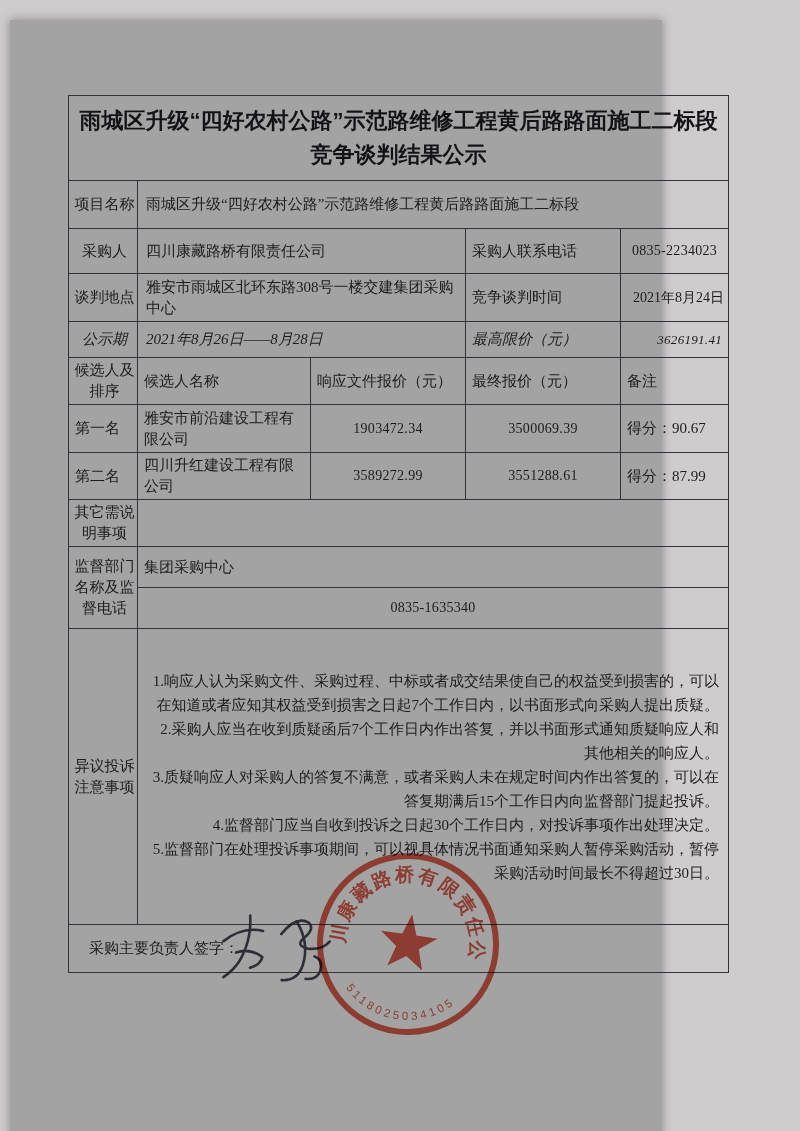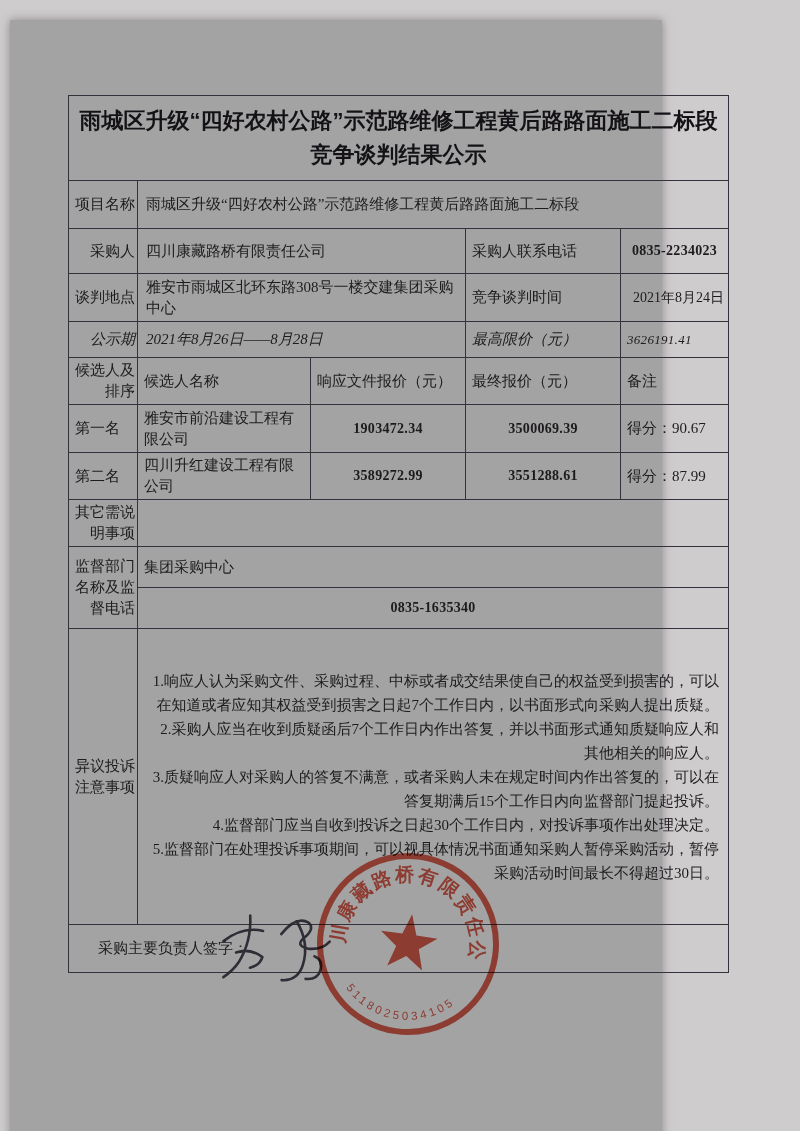--- a/index.html
+++ b/index.html
@@ -24,31 +24,31 @@
     font-size:15px;line-height:1.4;
     padding:2px 6px;
     overflow:hidden;
   }
   td.title-cell{
     text-align:center;
     font-family:"Liberation Sans","DejaVu Sans",sans-serif;
     font-weight:bold;font-size:22px;line-height:1.55;
     padding:8px 10px;color:#141216;
   }
-  td.lbl{padding:2px 2px 2px 5px;text-align:right;}
+  td.lbl{padding:2px 2px 2px 5px;text-align:center;}
   td.ctr{text-align:left;}
   td.val{text-align:left;padding-left:8px;}
-  td.num{font-size:14px;letter-spacing:.3px;text-align:center;white-space:nowrap;font-weight:bold;}
-  td.num-sm{font-size:13px;letter-spacing:.3px;text-align:left;white-space:nowrap;}
+  td.num{font-size:14px;letter-spacing:.3px;text-align:center;white-space:nowrap;}
+  td.num-sm{font-size:13px;letter-spacing:.3px;text-align:right;white-space:nowrap;}
   td.date{font-size:14px;text-align:center;white-space:nowrap;padding:2px 12px;}
   td.objection{
     font-size:15px;line-height:1.6;white-space:pre-line;
     padding:6px 9px;text-align:right;
   }
-  td.sign-cell{padding-left:29px;font-size:15px;}
+  td.sign-cell{padding-left:20px;font-size:15px;}
   tr.r-title{height:78px;}
   tr.r-project{height:48px;}
   tr.r-purchaser{height:45px;}
   tr.r-venue{height:48px;}
   tr.r-publicity{height:36px;font-style:italic;}
   tr.r-chead{height:45px;}
   tr.r-cand1{height:48px;}
   tr.r-cand2{height:44px;}
   tr.r-other{height:44px;}
   tr.r-sup1{height:41px;padding-left:32px;}

